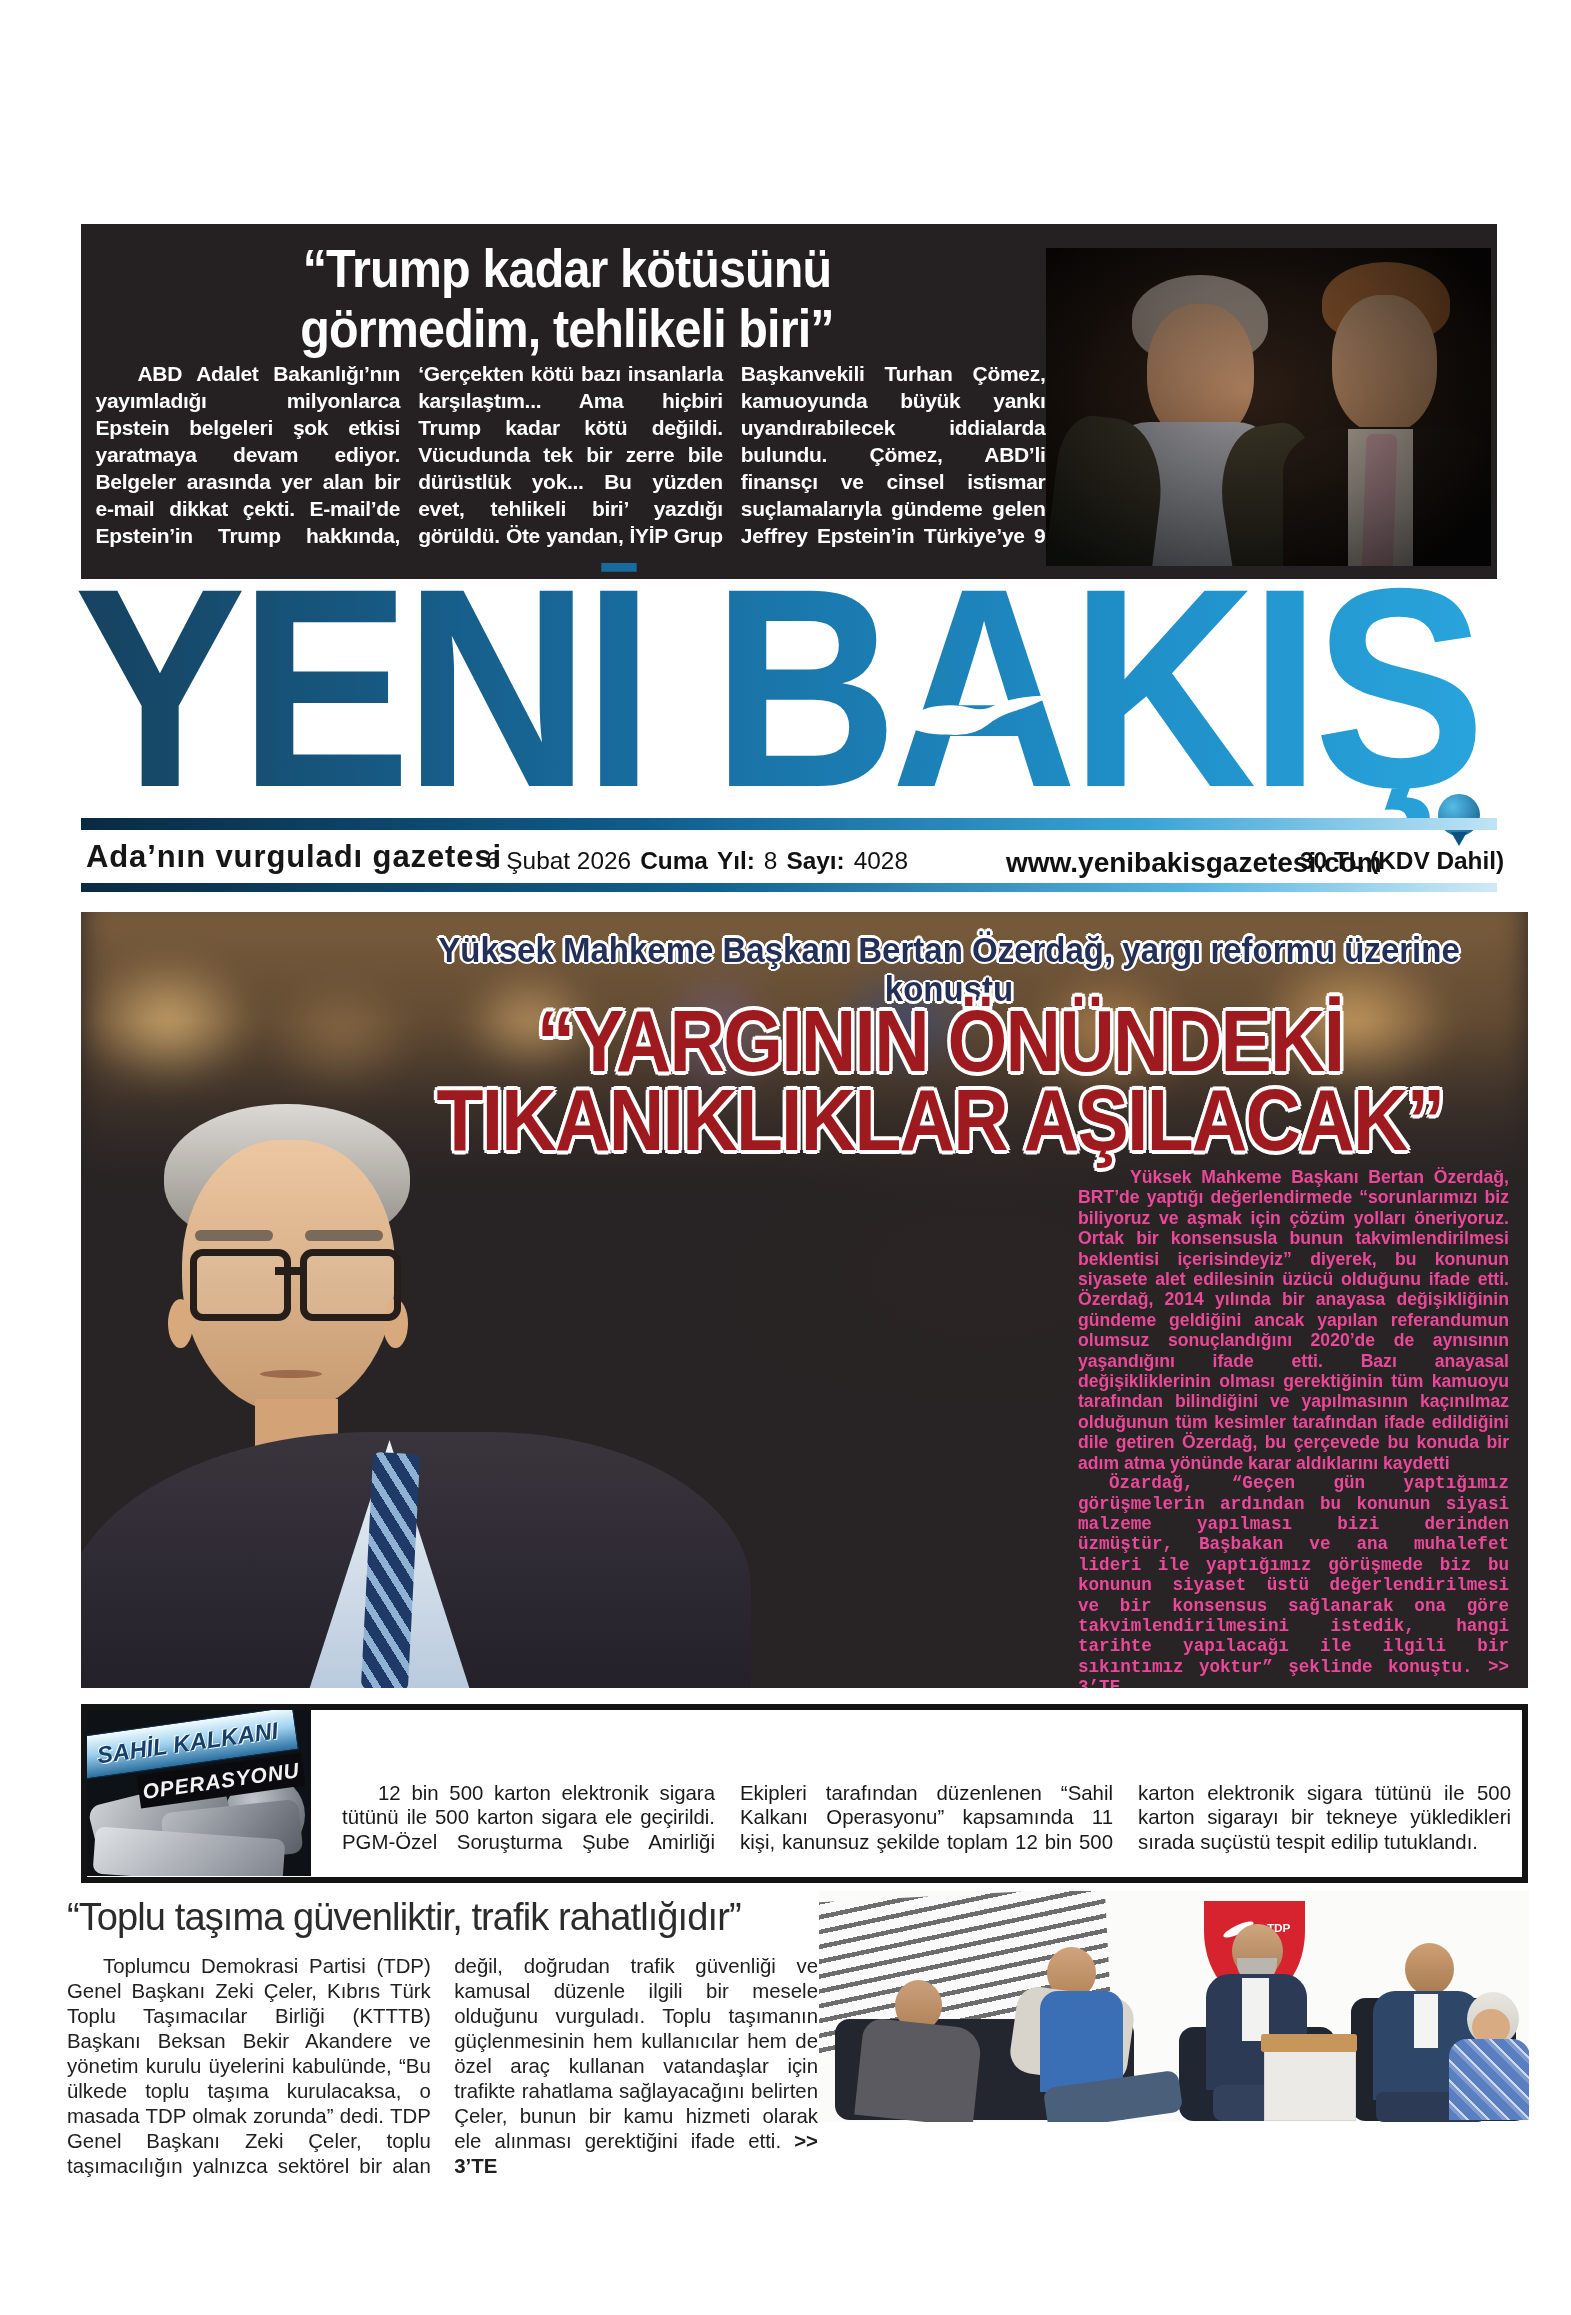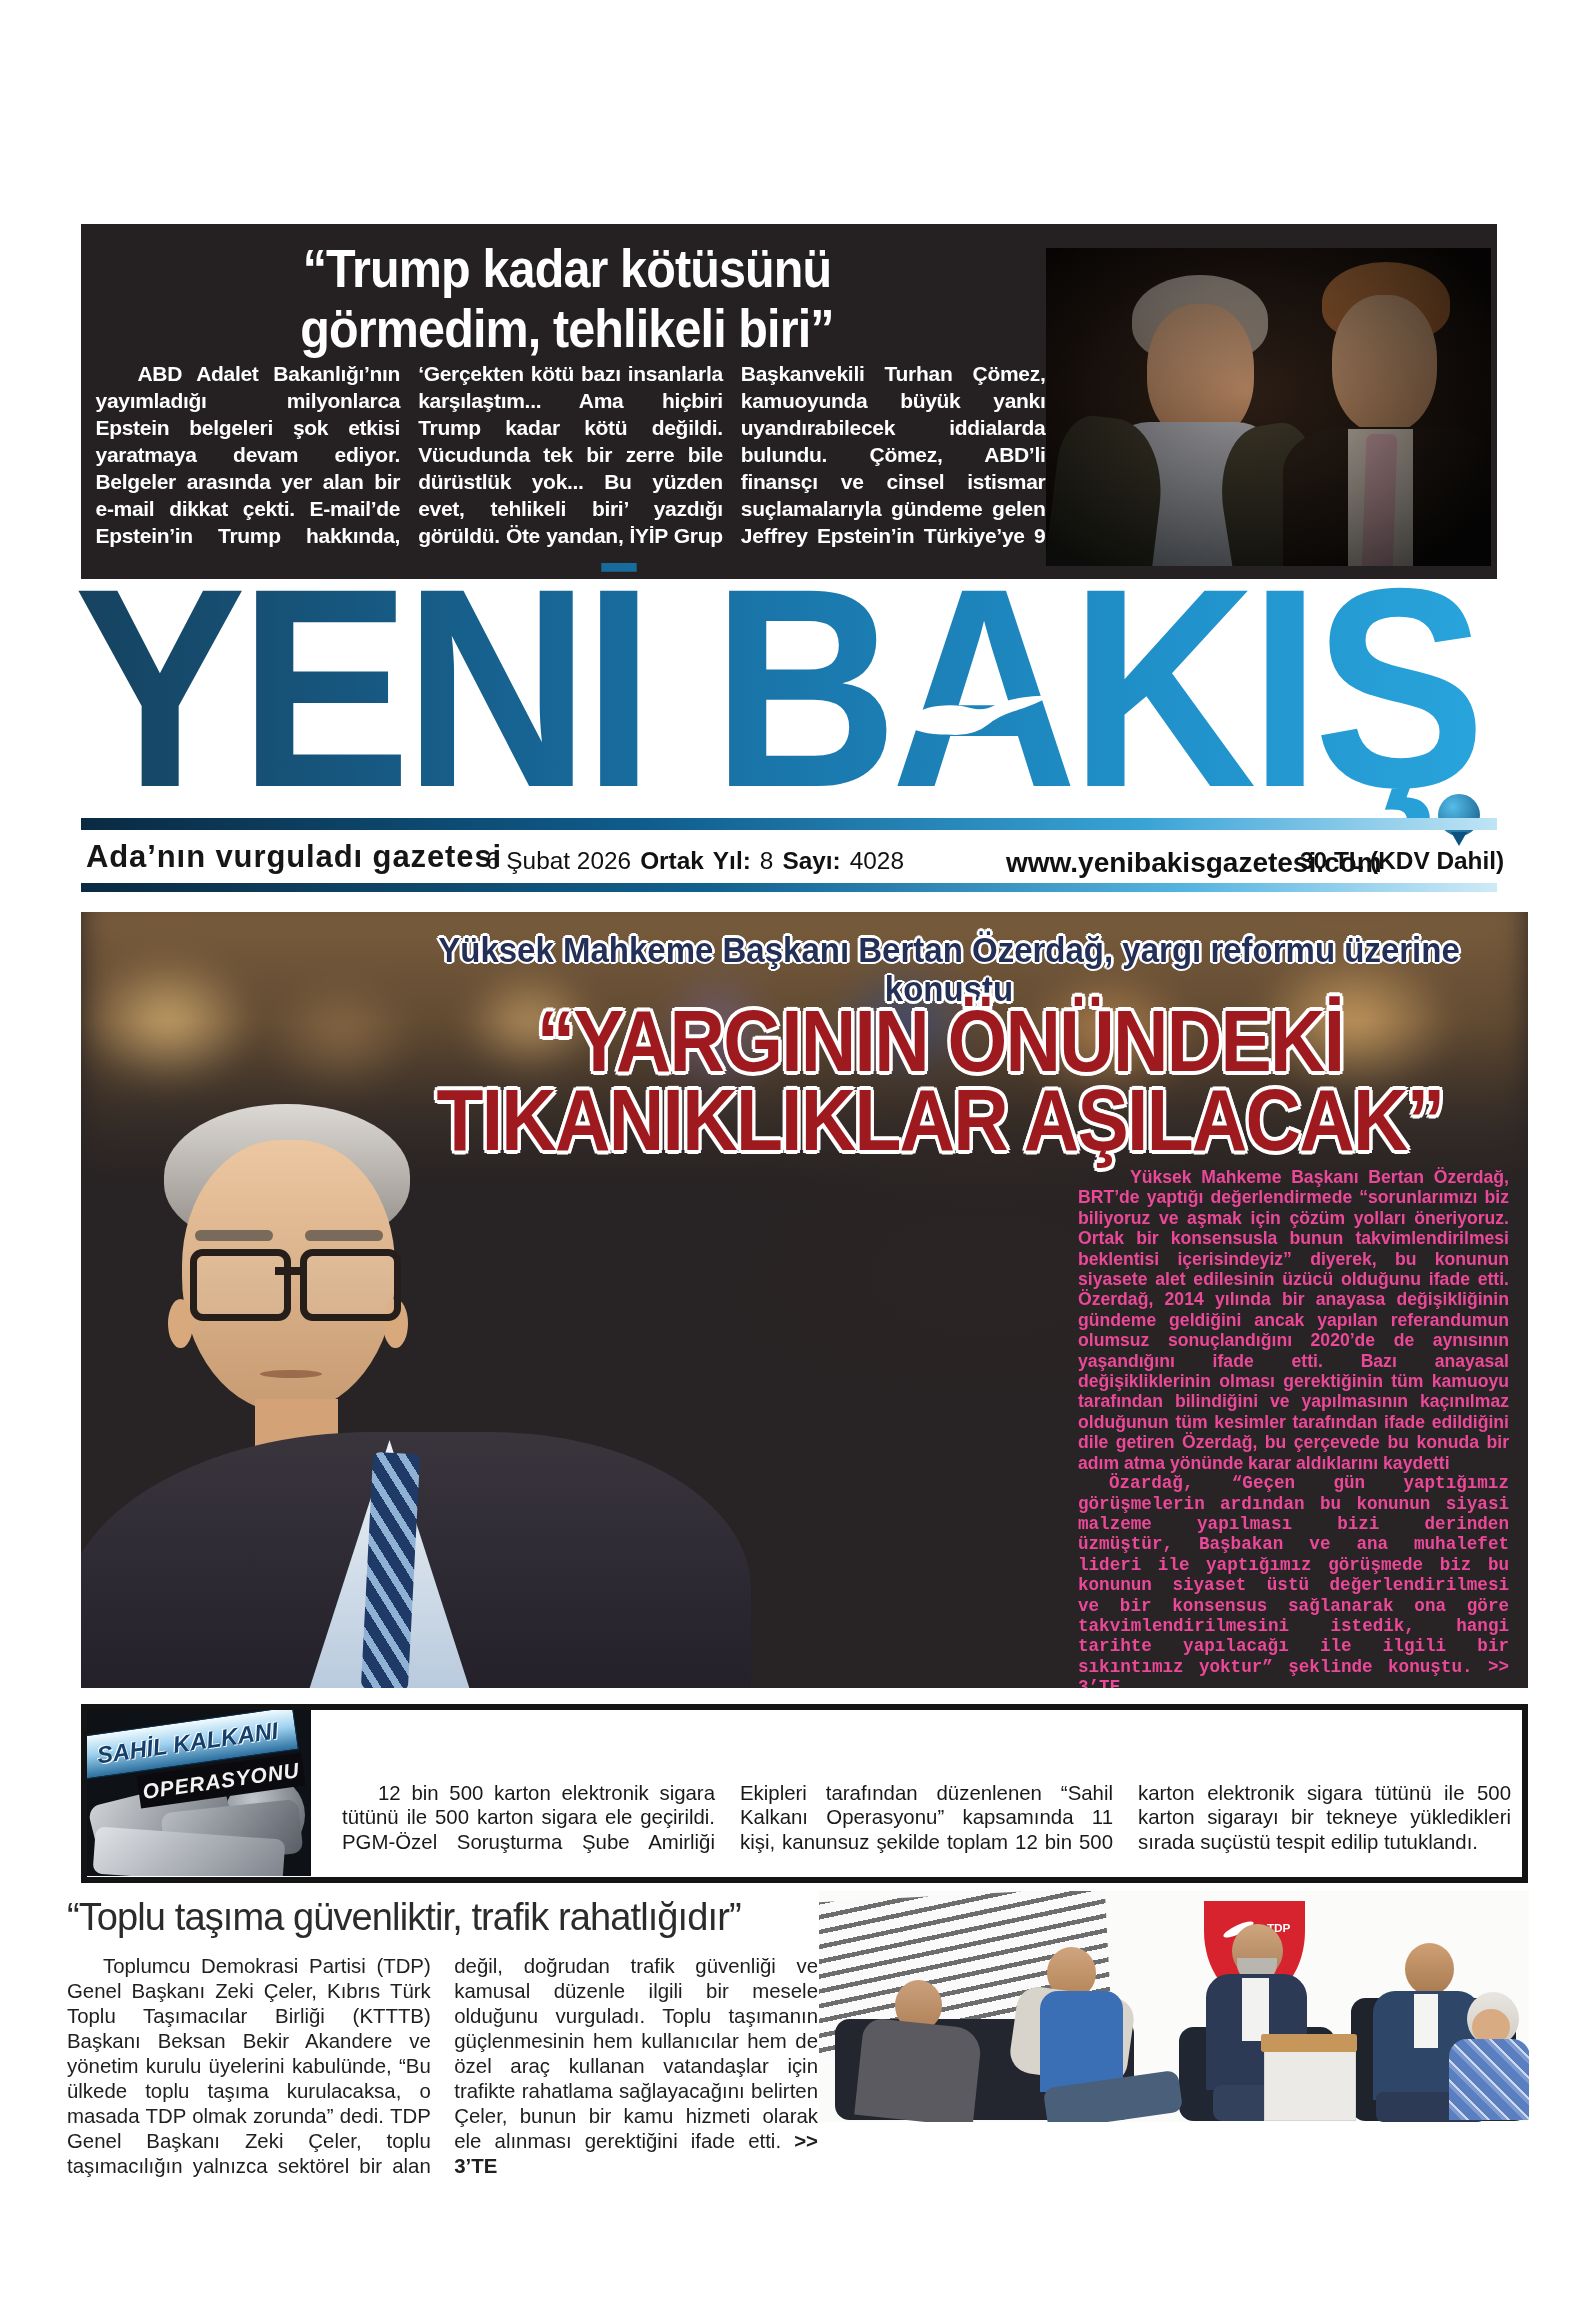--- a/index.html
+++ b/index.html
@@ -176,21 +176,21 @@
 
 <div class="abs" id="masthead-title">YENİ BAKIŞ</div>
 <svg class="abs" id="cyprus" viewBox="0 0 100 40" preserveAspectRatio="none">
   <path fill="#ffffff" d="M2 24 Q10 12 24 10 Q36 8 46 12 Q54 14 62 8 Q76 2 96 2 Q84 10 72 14 Q62 18 56 24 Q46 34 30 32 Q12 32 2 24 Z"></path>
 </svg>
 <div class="abs" id="brand-dot"></div>
 <div class="abs" id="brand-dot-tip"></div>
 <div class="abs" id="rule-top"></div>
 <div class="abs" id="dl-tagline">Ada’nın vurguladı gazetesi</div>
 <div class="abs" id="dl-center">
-  <span>6 Şubat 2026</span><span class="b">Ortak</span><span class="b">Yıl:</span><span>8</span><span class="b">Sayı:</span><span>4028</span>
+  <span>6 Şubat 2026</span><span class="b">Cuma</span><span class="b">Yıl:</span><span>8</span><span class="b">Sayı:</span><span>4028</span>
 </div>
 <div class="abs" id="dl-site">www.yenibakisgazetesi.com</div>
 <div class="abs" id="dl-price">30 TL (KDV Dahil)</div>
 <div class="abs" id="rule-bottom"></div>
 
 <div class="abs" id="mainbox">
   <div class="abs" id="mb-shelf"></div>
   <div class="abs" id="mb-glow"></div>
   <div class="abs" id="mb-fade"></div>
   <div class="abs jd-hair"></div>

